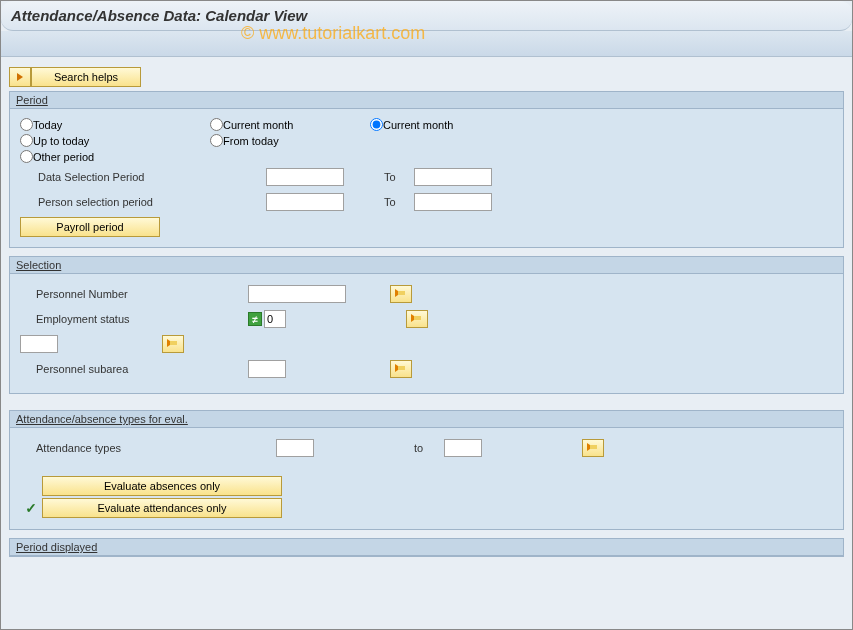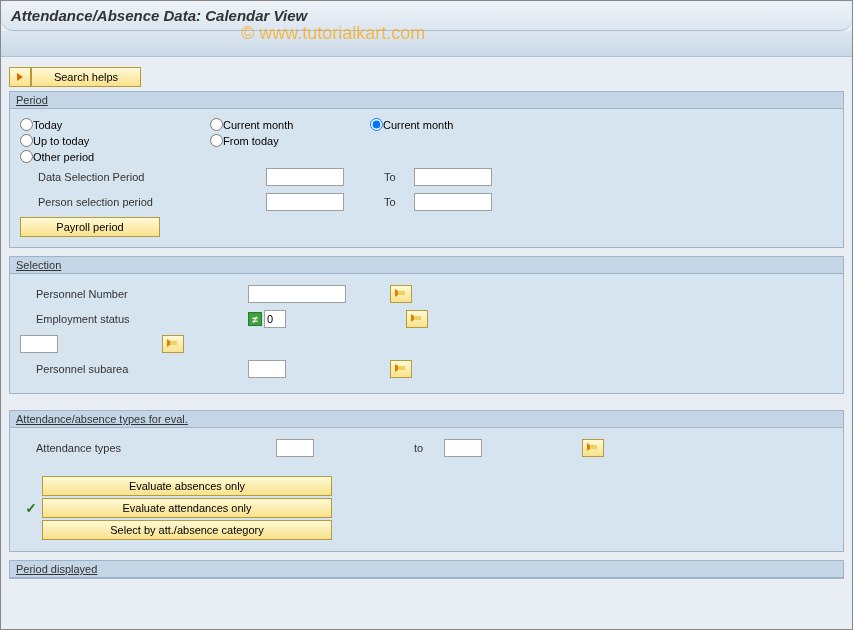--- a/index.html
+++ b/index.html
@@ -192,21 +192,21 @@
       display: flex;
       align-items: center;
       justify-content: center;
     }
     .checkmark {
       color: #2a7a2a;
       font-size: 14px;
       font-weight: bold;
     }
     .eval-btn {
-      width: 290px;
+      width: 240px;
       height: 20px;
       background: linear-gradient(#fff9d6, #f9e28c);
       border: 1px solid #b89a3a;
       display: flex;
       align-items: center;
       justify-content: center;
       font-size: 11px;
       cursor: pointer;
       margin-top: -1px;
     }
@@ -367,26 +367,20 @@
           </button>
         </div>
         <div class="eval-row">
           <span class="check-cell">
             <span class="checkmark">✓</span>
           </span>
           <button class="eval-btn">
             <span>Evaluate attendances only</span>
           </button>
         </div>
-        <div class="eval-row">
-          <span class="check-cell"></span>
-          <button class="eval-btn">
-            <span>Select by att./absence category</span>
-          </button>
-        </div>
       </div>
     </div>
   </div>
 
   <div class="group" style="margin-bottom:0">
     <div class="group-title">Period displayed</div>
   </div>
 
 </div>
 

